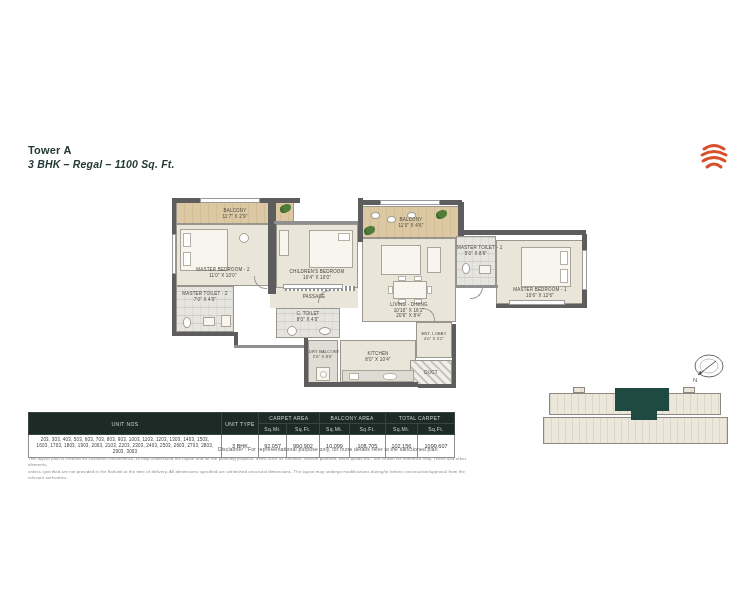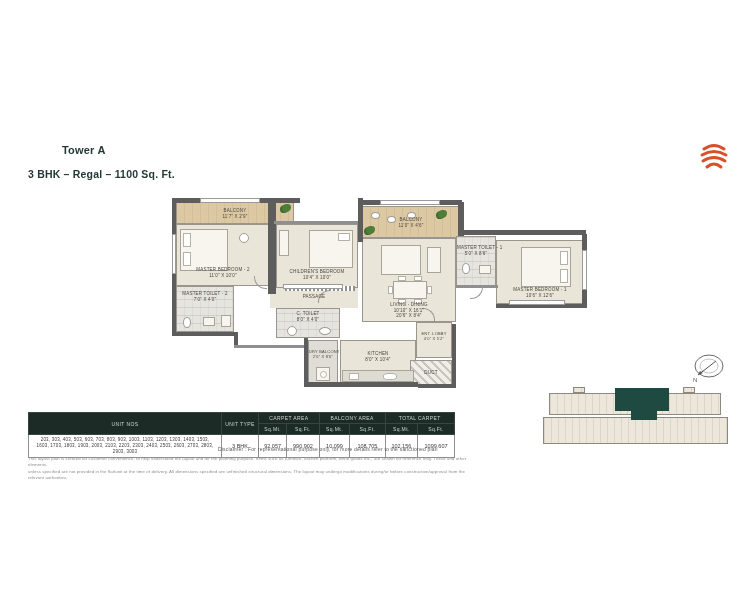--- a/index.html
+++ b/index.html
@@ -1,21 +1,21 @@
 <!DOCTYPE html>
 <html><head>
 <meta charset="utf-8">
 <style>
   html,body{margin:0;padding:0;background:#fff;}
   .page{position:relative;width:750px;height:600px;background:#ffffff;overflow:hidden;
         font-family:"Liberation Sans",sans-serif;color:#333;}
   
   .hdr{position:absolute;left:28px;top:144px;color:#243a36;}
-  .hdr .t1{font-size:11px;font-weight:bold;letter-spacing:.2px;margin-left:34px;}
-  .hdr .t2{font-size:10.5px;font-weight:bold;margin-top:12px;letter-spacing:.2px;}
+  .hdr .t1{font-size:11px;font-weight:bold;letter-spacing:.2px;}
+  .hdr .t2{font-size:10.5px;font-weight:bold;margin-top:2px;letter-spacing:.2px;font-style:italic;}
   .logo{position:absolute;left:699px;top:143px;}
   
   .plan{position:absolute;left:170px;top:190px;width:420px;height:205px;}
   .room{position:absolute;border:1px solid #9a968e;box-sizing:border-box;background:#eae5d9;}
   .wood{background:repeating-linear-gradient(90deg,#dcc9a3 0 7px,#d2bf98 7px 8px);}
   .tile{background:
         repeating-linear-gradient(0deg,transparent 0 7px,rgba(120,120,120,.18) 7px 8px),
         repeating-linear-gradient(90deg,#e6e4df 0 7px,#dddbd5 7px 8px);}
   .svc{background:#e0ddd6;}
   .duct{background:repeating-linear-gradient(45deg,#c9c6bf 0 2px,#f0eee8 2px 6px);}

